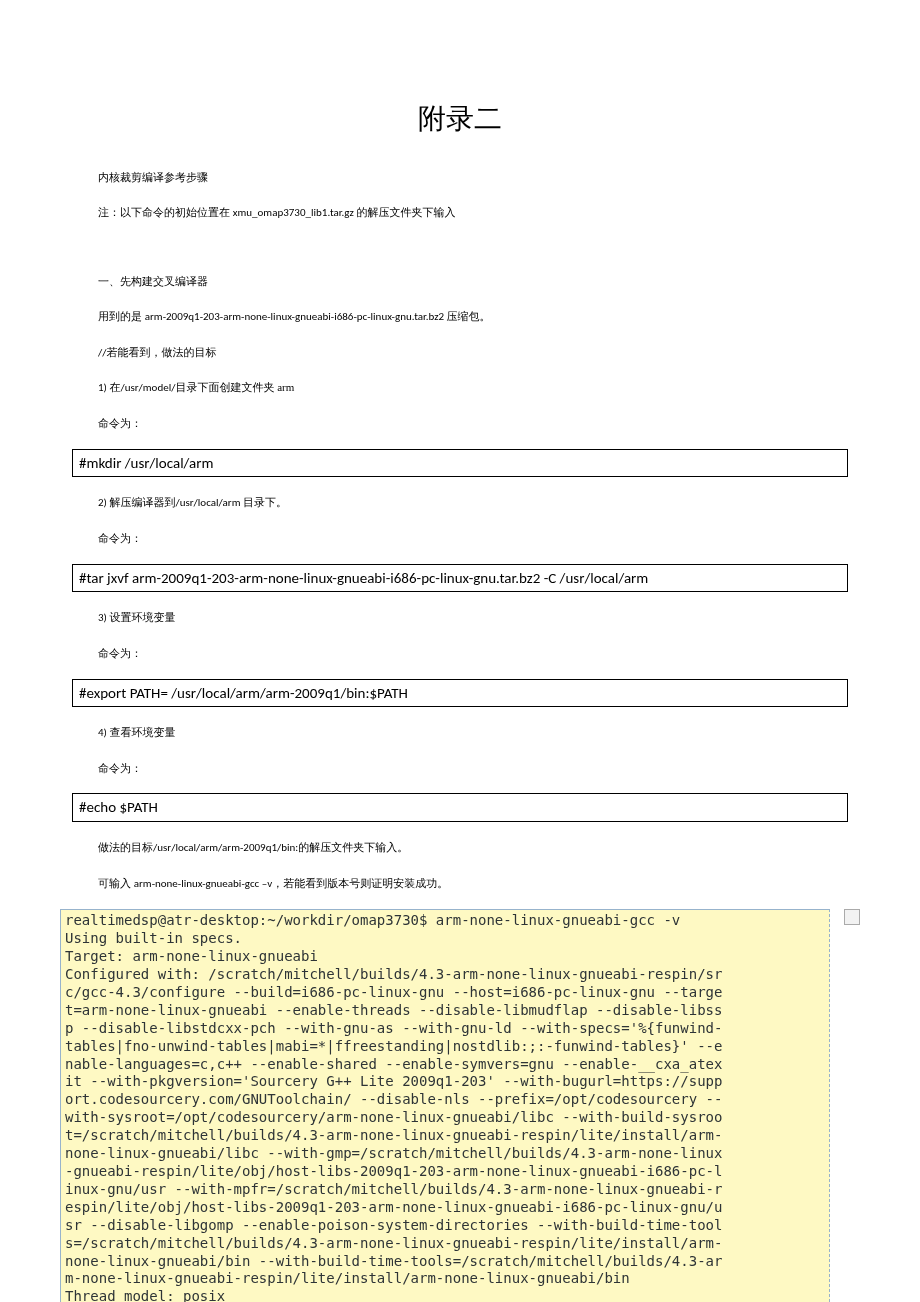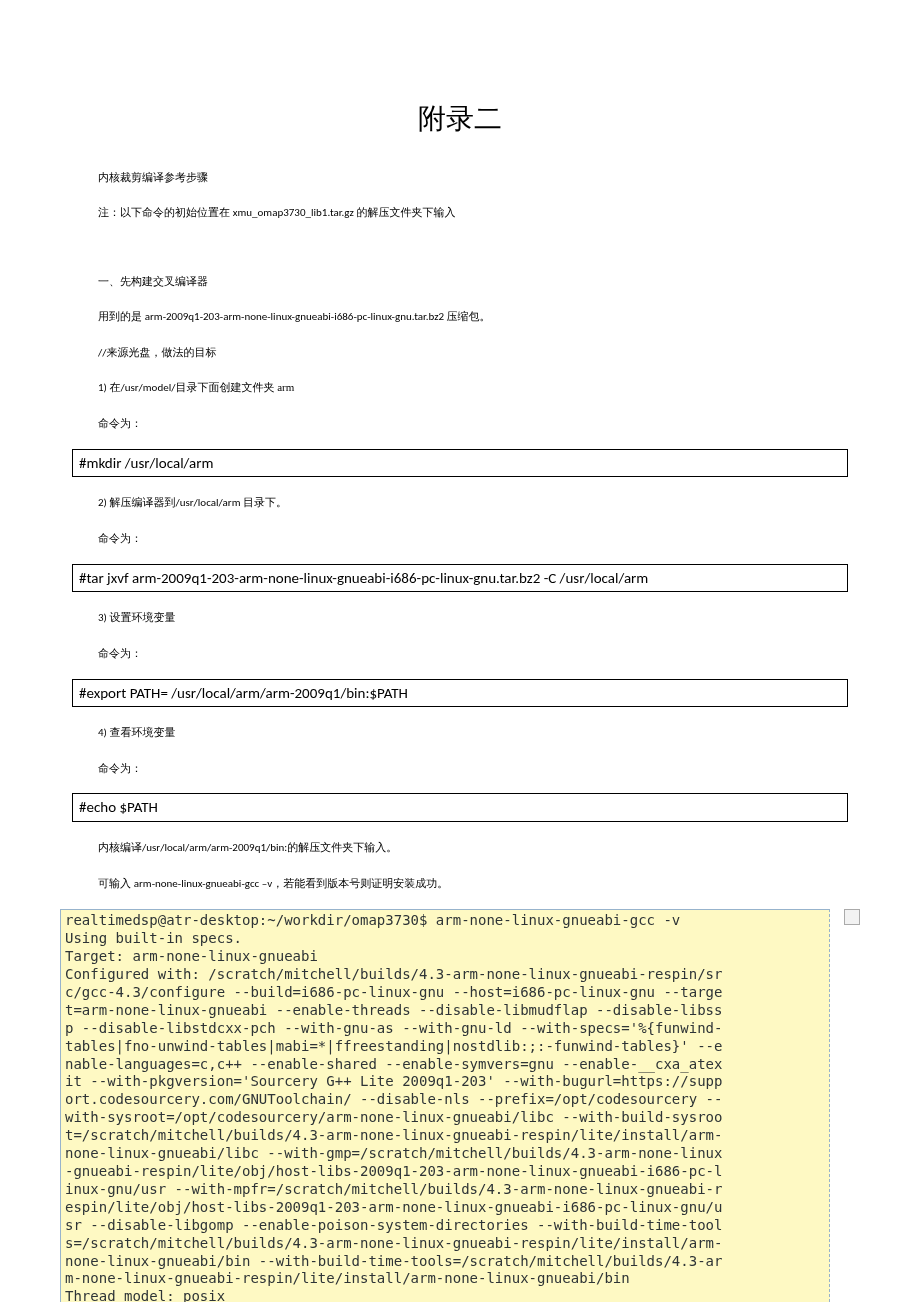--- a/index.html
+++ b/index.html
@@ -97,21 +97,21 @@
   </p>
 
   <div class="gap"></div>
 
   <p class="body-text cjk indent">一、先构建交叉编译器</p>
 
   <p class="body-text indent">
     <span class="cjk">用到的是 </span><span class="latin">arm-2009q1-203-arm-none-linux-gnueabi-i686-pc-linux-gnu.tar.bz2 </span><span class="cjk">压缩包。</span>
   </p>
   <p class="body-text indent">
-    <span class="latin">//</span><span class="cjk">来源光盘，做法的目标</span>
+    <span class="latin">//</span><span class="cjk">若能看到，做法的目标</span>
   </p>
   <p class="body-text indent">
     <span class="latin">1)  在</span><span class="latin">/usr/model/</span><span class="cjk">目录下面创建文件夹 arm</span>
   </p>
   <p class="body-text cjk indent">命令为：</p>
 
   <div class="cmd-box">#mkdir /usr/local/arm</div>
 
   <p class="body-text indent">
     <span class="latin">2)  解压编译器到</span><span class="latin">/usr/local/arm </span><span class="cjk">目录下。</span>
@@ -128,21 +128,21 @@
   <div class="cmd-box">#export PATH= /usr/local/arm/arm-2009q1/bin:$PATH</div>
 
   <p class="body-text indent">
     <span class="latin">4)  </span><span class="cjk">查看环境变量</span>
   </p>
   <p class="body-text cjk indent">命令为：</p>
 
   <div class="cmd-box">#echo $PATH</div>
 
   <p class="body-text indent">
-    <span class="cjk">内核编译</span><span class="latin">/usr/local/arm/arm-2009q1/bin:</span><span class="cjk">的解压文件夹下输入。</span>
+    <span class="cjk">做法的目标</span><span class="latin">/usr/local/arm/arm-2009q1/bin:</span><span class="cjk">的解压文件夹下输入。</span>
   </p>
   <p class="body-text indent">
     <span class="cjk">可输入 </span><span class="latin">arm-none-linux-gnueabi-gcc –v</span><span class="cjk">，若能看到版本号则证明安装成功。</span>
   </p>
 
   <div class="terminal-wrap">
     <div class="terminal">realtimedsp@atr-desktop:~/workdir/omap3730$ arm-none-linux-gnueabi-gcc -v
 Using built-in specs.
 Target: arm-none-linux-gnueabi
 Configured with: /scratch/mitchell/builds/4.3-arm-none-linux-gnueabi-respin/sr

